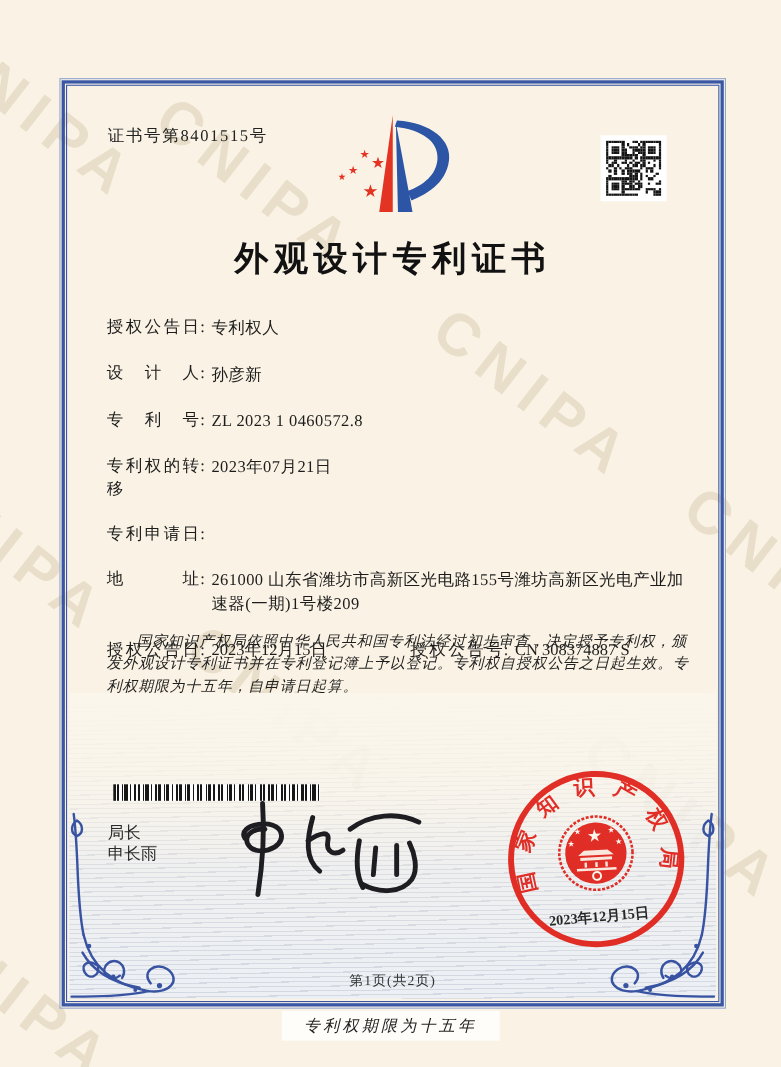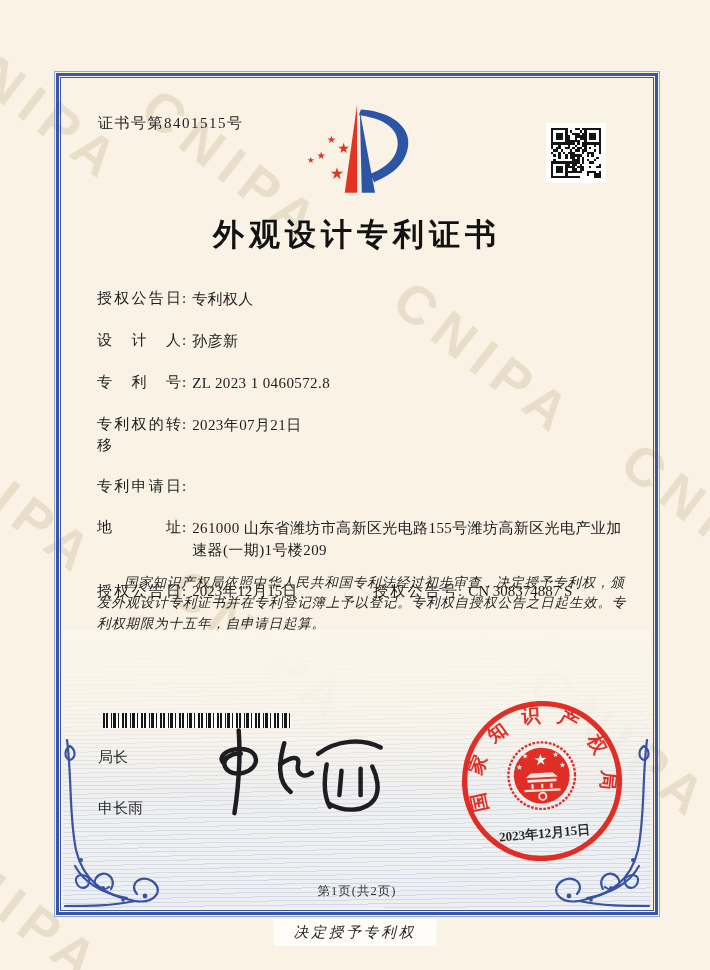--- a/index.html
+++ b/index.html
@@ -63,21 +63,21 @@
   
   .barcode{
     position:absolute;left:44px;top:637px;width:188px;height:15px;
     background:repeating-linear-gradient(90deg,
       #161616 0 2px,#fdfdfd 2px 3px,#161616 3px 5px,#fdfdfd 5px 8px,
       #161616 8px 9px,#fdfdfd 9px 10px,#161616 10px 13px,#fdfdfd 13px 15px,
       #161616 15px 16px,#fdfdfd 16px 19px);
   }
   .signer{position:absolute;left:39px;top:672px;font-family:"Liberation Sans",sans-serif;
     font-size:15px;color:#2b2b2b;}
-  .signer div{margin-bottom:32px;}
+  .signer div{margin-bottom:0;}
   .signature{position:absolute;left:132px;top:646px;width:212px;height:106px;}
   .seal{position:absolute;left:402px;top:624px;width:162px;height:162px;transform:rotate(-3deg);opacity:.95;}
   .page-ind{position:absolute;left:0;bottom:12px;width:100%;text-align:center;
     font-size:12.5px;color:#333;letter-spacing:1px;}
   .corner{position:absolute;bottom:2px;width:112px;height:172px;}
   .corner.right{right:2px;}
   .corner.left{left:2px;transform:scaleX(-1);}
   
   .footer-note{
     position:absolute;top:919px;left:50%;transform:translateX(-50%);z-index:2;
@@ -693,13 +693,13 @@
         <rect x="70" y="99" width="40" height="2.6" fill="#fdf8ee" opacity=".92"></rect>
         <circle cx="90" cy="107" r="4" fill="none" stroke="#fdf8ee" stroke-width="2"></circle>
       </g>
       <text x="90" y="153" text-anchor="middle" font-size="14.5" font-weight="bold" fill="#1d1d1d" transform="rotate(-2 90 153)">2023年12月15日</text>
     </svg>
 
     <div class="page-ind">第1页(共2页)</div>
   </div>
 </div>
 
-<div class="footer-note">决定授予专利权</div>
+<div class="footer-note">专利权期限为十五年</div>
 
 </body></html>

